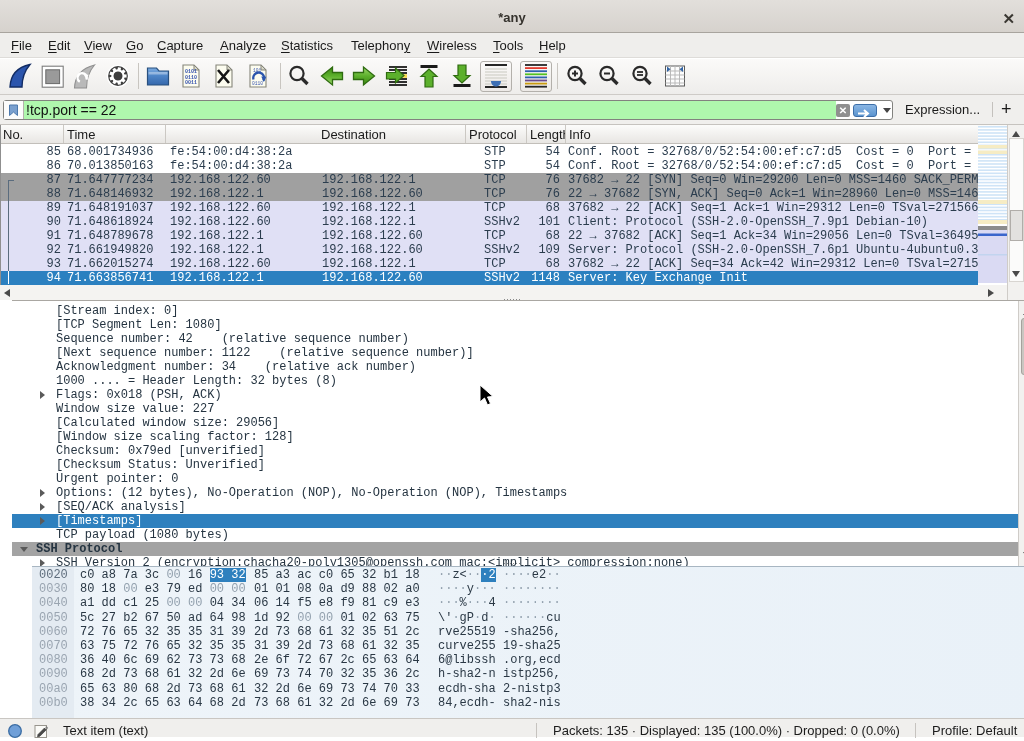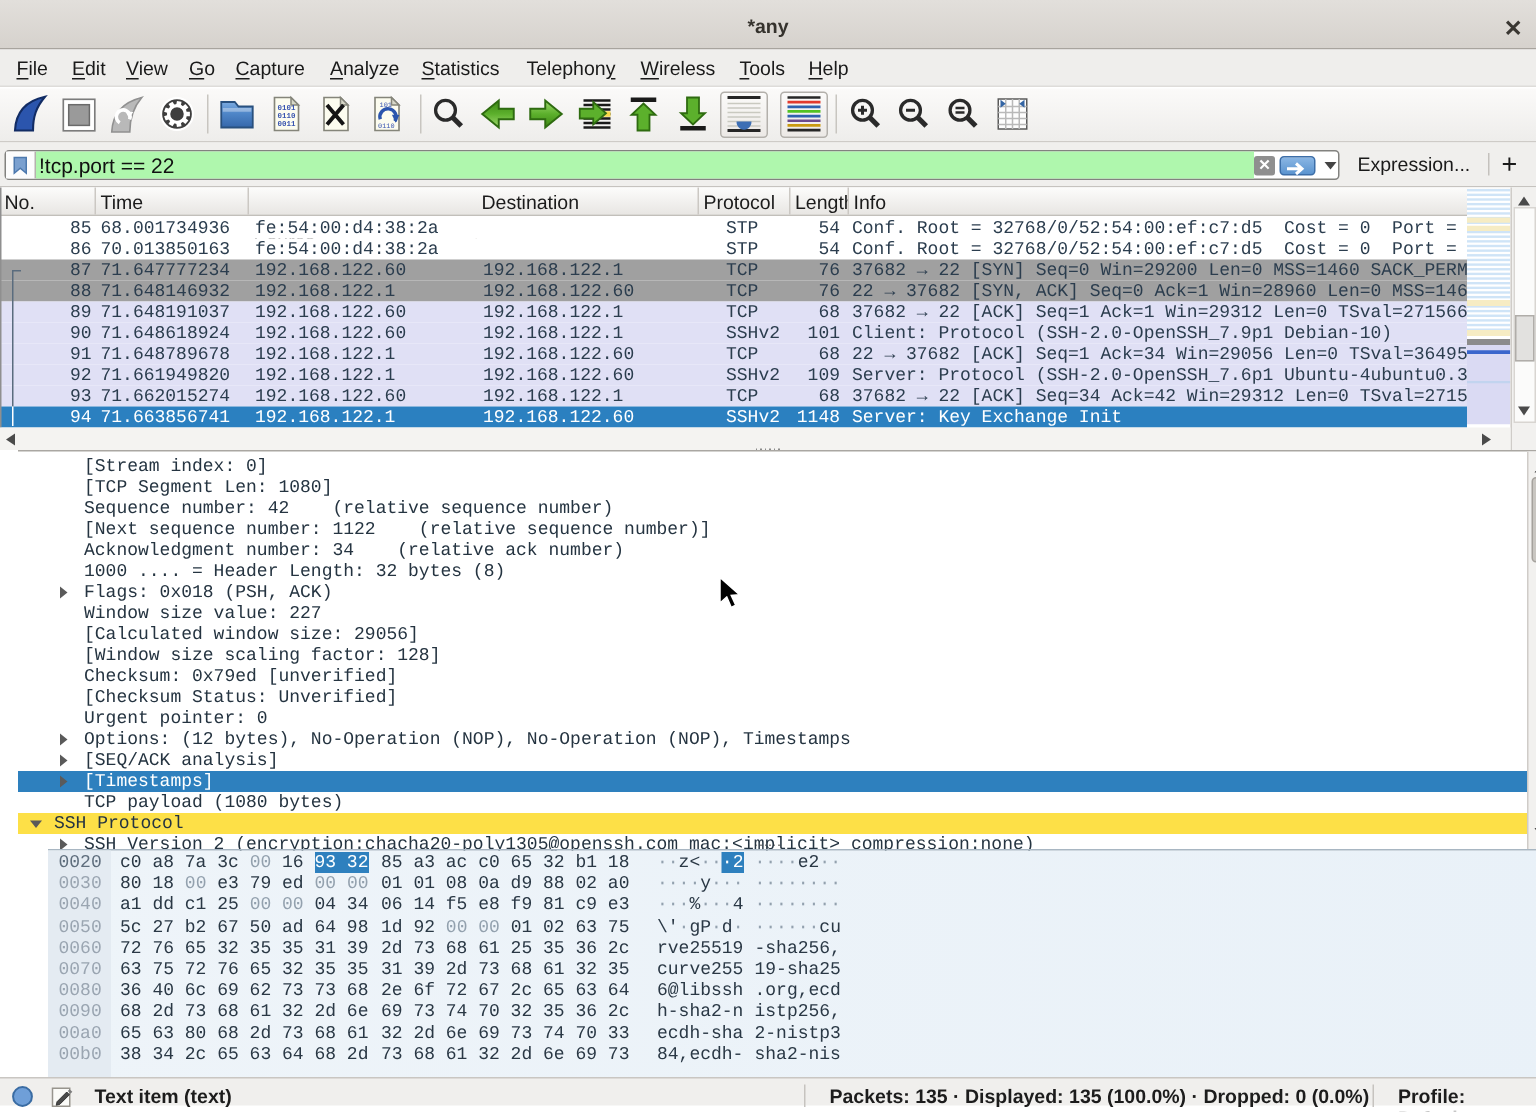--- a/index.html
+++ b/index.html
@@ -60,21 +60,21 @@
 .hrow{position:absolute;left:0;width:1006px;height:14px;font-family:"Liberation Mono",monospace;font-size:12px;line-height:14px;white-space:pre;color:#2a3845;}
 .haddr{position:absolute;left:7px;color:#9aa5b1;}
 .h1{position:absolute;left:48px;}
 .h2{position:absolute;left:222px;}
 .h3{position:absolute;left:406px;}
 .h4{position:absolute;left:471px;}
 .hl{background:#2e80be;color:#fff;}
 .hrow i{font-style:normal;color:#93a1ae;}
 #hvsb{left:1006px;top:0;width:18px;height:151px;background:#f2f1ef;border-left:1px solid #cfccc8;box-sizing:border-box;}
 
-#status{left:0;top:718px;width:1024px;height:19px;background:#f0efed;border-top:1px solid #c9c6c2;box-sizing:border-box;font-weight:bold;}
+#status{left:0;top:718px;width:1024px;height:19px;background:#f0efed;border-top:1px solid #c9c6c2;box-sizing:border-box;}
 #stext{left:63px;top:4px;font-size:13px;color:#1c1c1c;}
 #sright{left:553px;top:4px;font-size:13px;color:#1c1c1c;}
 #sprof{left:932px;top:4px;font-size:13px;color:#1c1c1c;}
 </style>
 </head>
 <body>
 <div id="win">
 
   <div class="abs" id="titlebar"></div>
   <div class="abs" id="title">*any</div>
@@ -380,39 +380,39 @@
         <div class="dline" style="top:101px;"><span style="position:absolute;left:44px;">Window size value: 227</span></div>
         <div class="dline" style="top:115px;"><span style="position:absolute;left:44px;">[Calculated window size: 29056]</span></div>
         <div class="dline" style="top:129px;"><span style="position:absolute;left:44px;">[Window size scaling factor: 128]</span></div>
         <div class="dline" style="top:143px;"><span style="position:absolute;left:44px;">Checksum: 0x79ed [unverified]</span></div>
         <div class="dline" style="top:157px;"><span style="position:absolute;left:44px;">[Checksum Status: Unverified]</span></div>
         <div class="dline" style="top:171px;"><span style="position:absolute;left:44px;">Urgent pointer: 0</span></div>
         <div class="dline" style="top:185px;"><span class="tri" style="left:28px;"></span><span style="position:absolute;left:44px;">Options: (12 bytes), No-Operation (NOP), No-Operation (NOP), Timestamps</span></div>
         <div class="dline" style="top:199px;"><span class="tri" style="left:28px;"></span><span style="position:absolute;left:44px;">[SEQ/ACK analysis]</span></div>
         <div class="dline" style="top:213px;background:#2e80be;color:#fff;"><span class="tri" style="left:28px;"></span><span style="position:absolute;left:44px;">[Timestamps]</span></div>
         <div class="dline" style="top:227px;"><span style="position:absolute;left:44px;">TCP payload (1080 bytes)</span></div>
-        <div class="dline" style="top:241px;background:#fde047;"><span class="trid" style="left:8px;"></span><span style="position:absolute;left:24px;">SSH Protocol</span></div>
+        <div class="dline" style="top:241px;background:#a3a3a3;font-weight:bold;"><span class="trid" style="left:8px;"></span><span style="position:absolute;left:24px;">SSH Protocol</span></div>
         <div class="dline" style="top:255px;"><span class="tri" style="left:28px;"></span><span style="position:absolute;left:44px;">SSH Version 2 (encryption:chacha20-poly1305@openssh.com mac:&lt;implicit&gt; compression:none)</span></div>
       </div>
     <div class="abs" id="dvsb">
       <div class="arr" style="left:4px;top:8px;border-left:4px solid transparent;border-right:4px solid transparent;border-bottom:6px solid #4a4a4a;"></div>
       <div class="abs" style="left:2px;top:17px;width:13px;height:57px;background:#c9c6c1;border:1px solid #a5a29d;border-radius:3px;box-sizing:border-box;"></div>
       <div class="arr" style="left:4px;top:251px;border-left:4px solid transparent;border-right:4px solid transparent;border-top:6px solid #4a4a4a;"></div>
     </div>
   </div>
 
   <div class="abs" style="left:504px;top:563px;width:18px;height:1px;background:repeating-linear-gradient(90deg,#8a8a8a 0,#8a8a8a 1px,transparent 1px,transparent 3px);"></div>
   <div class="abs" id="hex">
     <div class="abs" style="left:0;top:0;width:42px;height:151px;background:#e4ebf2;"></div>
     <div id="hrows">
         <div class="hrow" style="top:1px;"><span class="haddr" style="color:#5f6e7d;">0020</span><span class="h1">c0 a8 7a 3c <i>00</i> 16 <span class="hl">93 32</span></span><span class="h2">85 a3 ac c0 65 32 b1 18</span><span class="h3"><i>·</i><i>·</i>z&lt;<i>·</i><i>·</i><span class="hl">·2</span></span><span class="h4"><i>·</i><i>·</i><i>·</i><i>·</i>e2<i>·</i><i>·</i></span></div>
         <div class="hrow" style="top:15.2px;text-align:center;"><span class="haddr" style="">0030</span><span class="h1">80 18 <i>00</i> e3 79 ed <i>00</i> <i>00</i></span><span class="h2">01 01 08 0a d9 88 02 a0</span><span class="h3"><i>·</i><i>·</i><i>·</i><i>·</i>y<i>·</i><i>·</i><i>·</i></span><span class="h4"><i>·</i><i>·</i><i>·</i><i>·</i><i>·</i><i>·</i><i>·</i><i>·</i></span></div>
         <div class="hrow" style="top:29.4px;"><span class="haddr" style="">0040</span><span class="h1">a1 dd c1 25 <i>00</i> <i>00</i> 04 34</span><span class="h2">06 14 f5 e8 f9 81 c9 e3</span><span class="h3"><i>·</i><i>·</i><i>·</i>%<i>·</i><i>·</i><i>·</i>4</span><span class="h4"><i>·</i><i>·</i><i>·</i><i>·</i><i>·</i><i>·</i><i>·</i><i>·</i></span></div>
         <div class="hrow" style="top:43.599999999999994px;"><span class="haddr" style="">0050</span><span class="h1">5c 27 b2 67 50 ad 64 98</span><span class="h2">1d 92 <i>00</i> <i>00</i> 01 02 63 75</span><span class="h3">\'<i>·</i>gP<i>·</i>d<i>·</i></span><span class="h4"><i>·</i><i>·</i><i>·</i><i>·</i><i>·</i><i>·</i>cu</span></div>
-        <div class="hrow" style="top:57.8px;"><span class="haddr" style="">0060</span><span class="h1">72 76 65 32 35 35 31 39</span><span class="h2">2d 73 68 61 25 35 36 2c</span><span class="h3">rve25519</span><span class="h4">-sha256,</span></div>
+        <div class="hrow" style="top:57.8px;"><span class="haddr" style="">0060</span><span class="h1">72 76 65 32 35 35 31 39</span><span class="h2">2d 73 68 61 32 35 51 2c</span><span class="h3">rve25519</span><span class="h4">-sha256,</span></div>
         <div class="hrow" style="top:72px;"><span class="haddr" style="">0070</span><span class="h1">63 75 72 76 65 32 35 35</span><span class="h2">31 39 2d 73 68 61 32 35</span><span class="h3">curve255</span><span class="h4">19-sha25</span></div>
         <div class="hrow" style="top:86.19999999999999px;"><span class="haddr" style="">0080</span><span class="h1">36 40 6c 69 62 73 73 68</span><span class="h2">2e 6f 72 67 2c 65 63 64</span><span class="h3">6@libssh</span><span class="h4">.org,ecd</span></div>
         <div class="hrow" style="top:100.39999999999999px;"><span class="haddr" style="">0090</span><span class="h1">68 2d 73 68 61 32 2d 6e</span><span class="h2">69 73 74 70 32 35 36 2c</span><span class="h3">h-sha2-n</span><span class="h4">istp256,</span></div>
         <div class="hrow" style="top:114.6px;"><span class="haddr" style="">00a0</span><span class="h1">65 63 80 68 2d 73 68 61</span><span class="h2">32 2d 6e 69 73 74 70 33</span><span class="h3">ecdh-sha</span><span class="h4">2-nistp3</span></div>
         <div class="hrow" style="top:128.8px;"><span class="haddr" style="">00b0</span><span class="h1">38 34 2c 65 63 64 68 2d</span><span class="h2">73 68 61 32 2d 6e 69 73</span><span class="h3">84,ecdh-</span><span class="h4">sha2-nis</span></div>
       </div>
     <div class="abs" id="hvsb">
       <div class="arr" style="left:4px;top:5px;border-left:4px solid transparent;border-right:4px solid transparent;border-bottom:6px solid #4a4a4a;"></div>
       <div class="abs" style="left:1px;top:37px;width:16px;height:95px;background:#dedcd8;"></div>
       <div class="arr" style="left:4px;top:138px;border-left:4px solid transparent;border-right:4px solid transparent;border-top:6px solid #4a4a4a;"></div>

